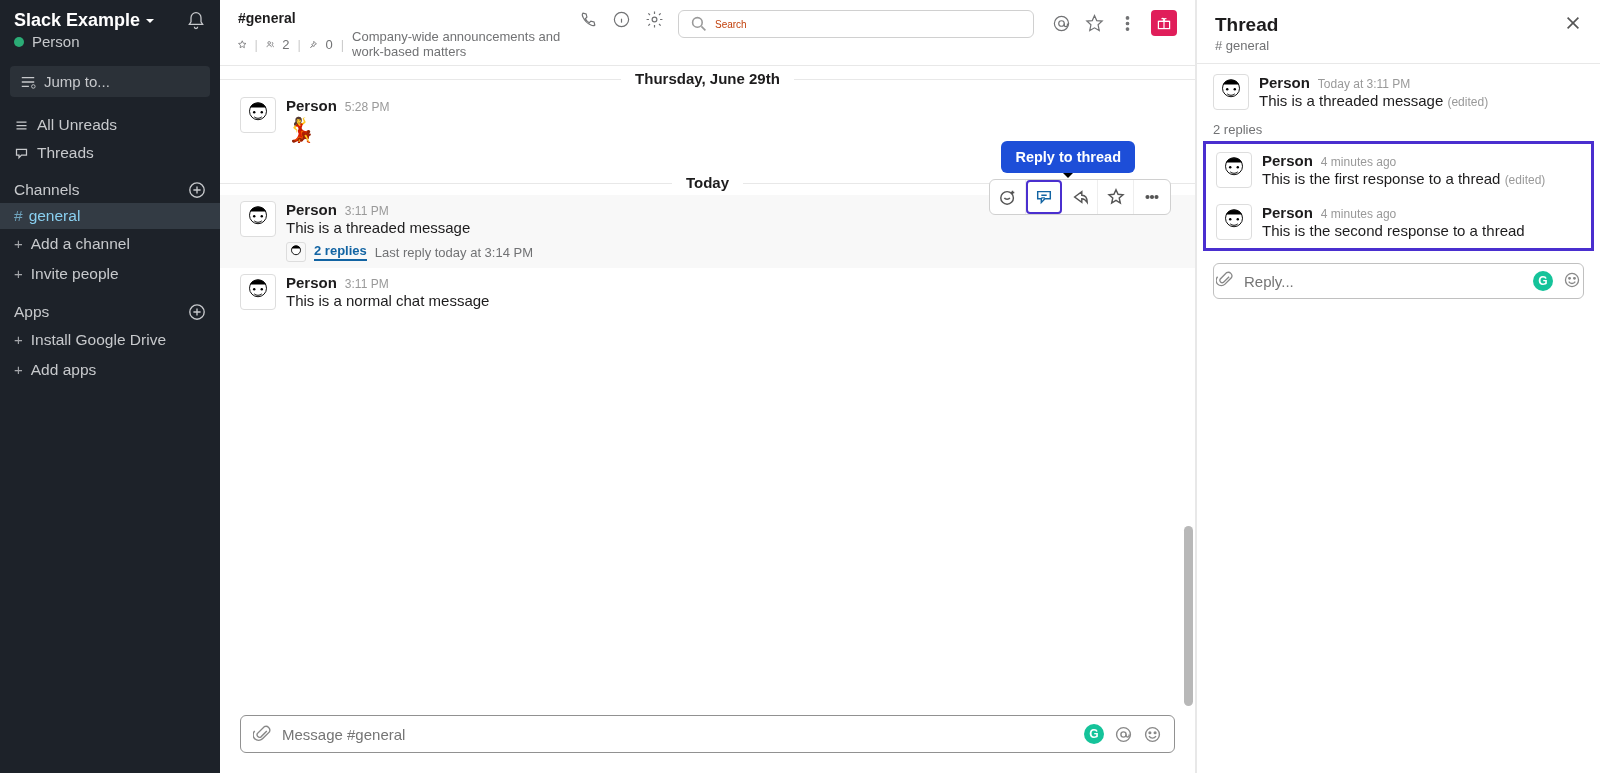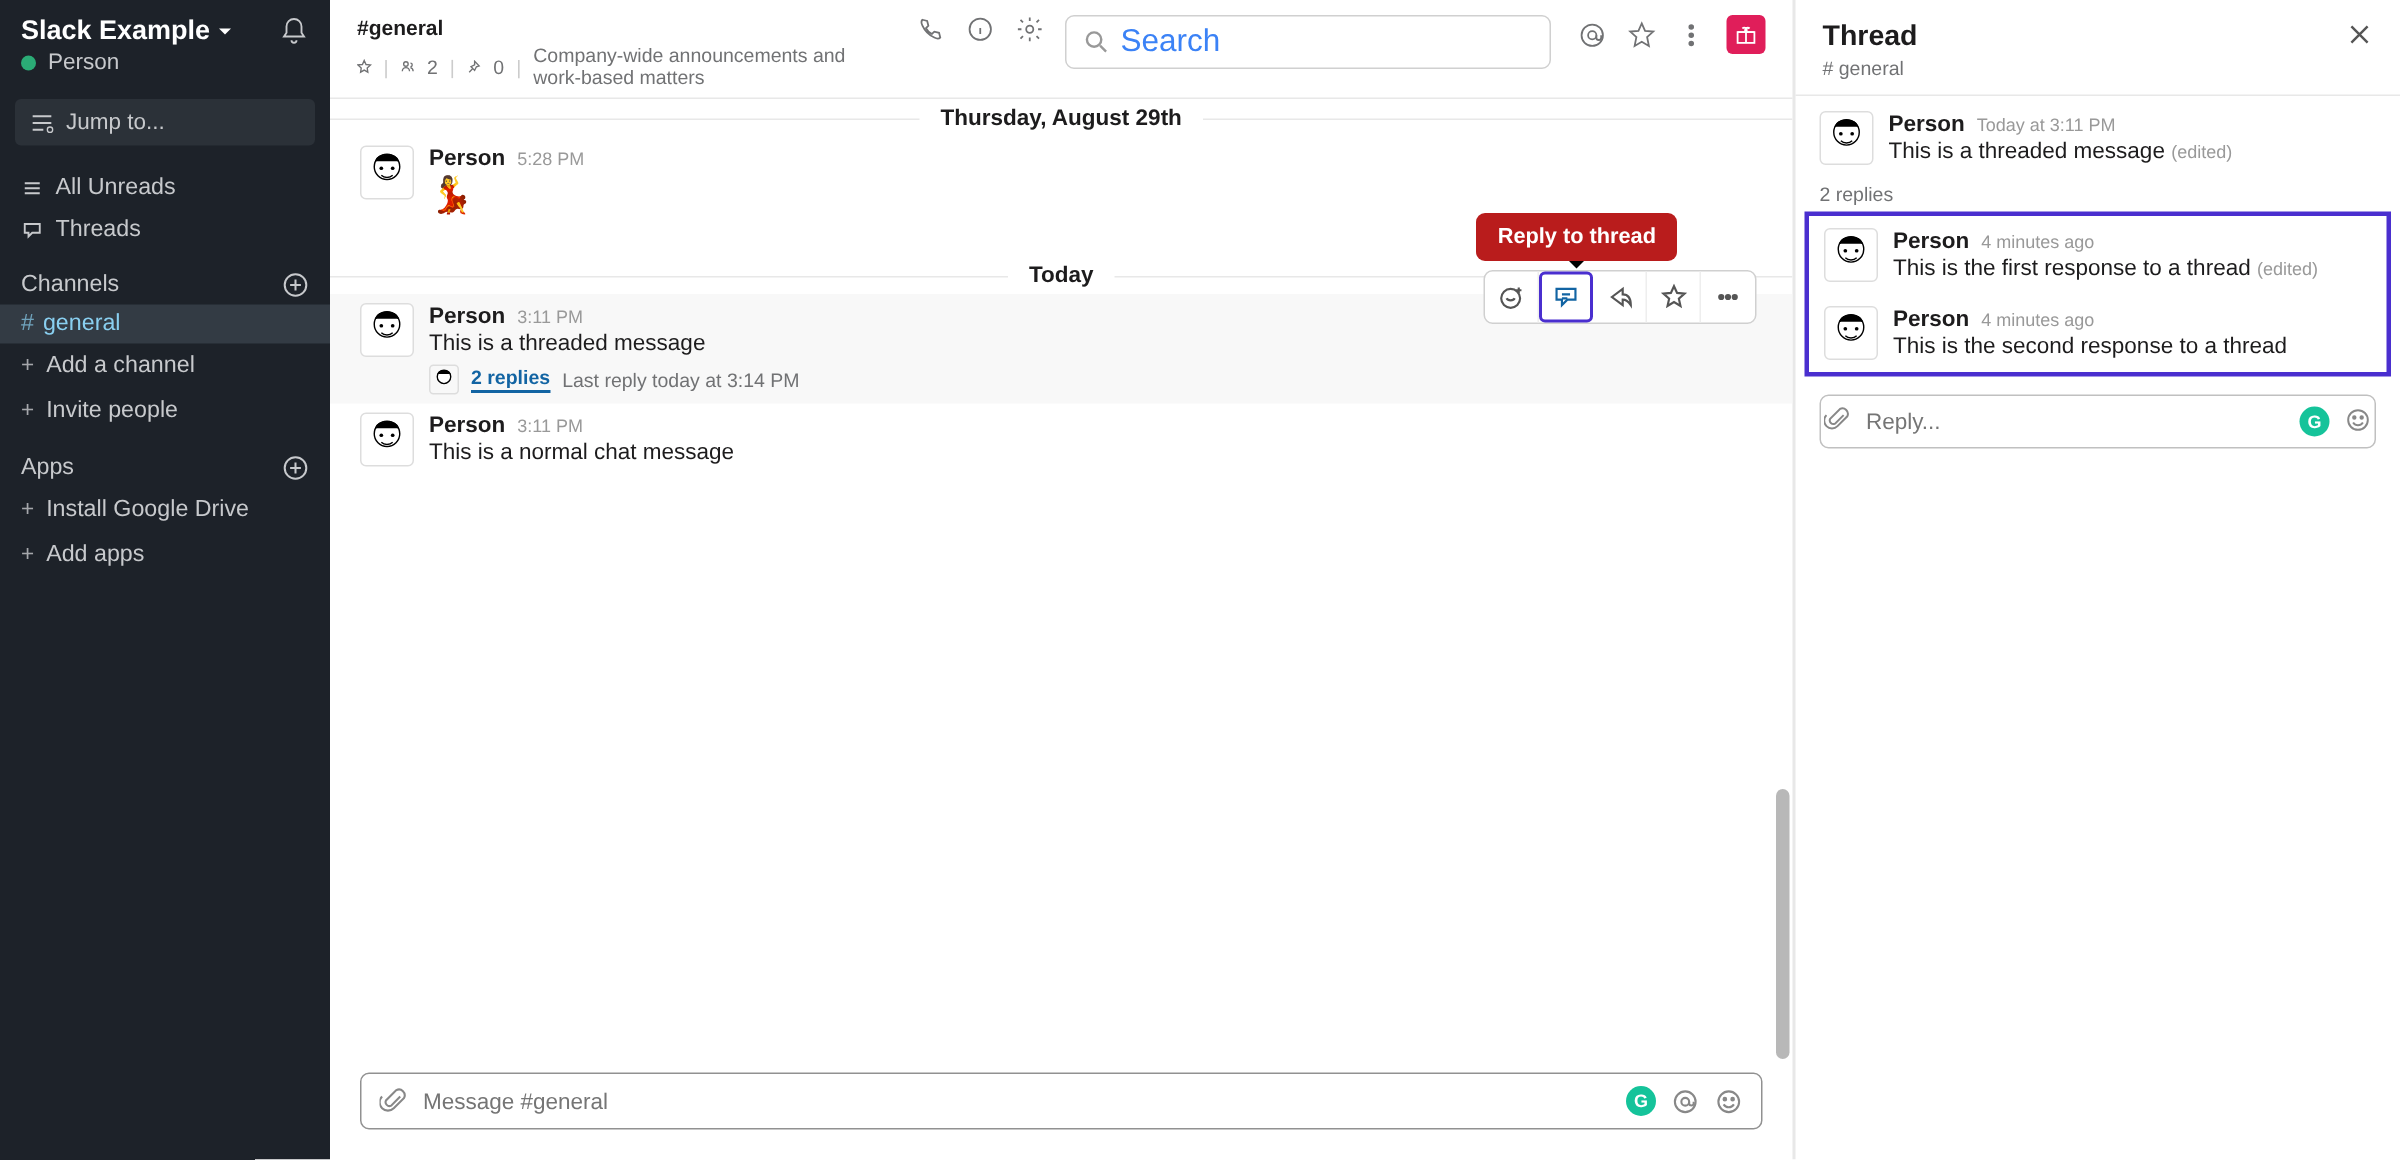--- a/index.html
+++ b/index.html
@@ -24,21 +24,21 @@
 .plus{font-size:15px;opacity:.8}
 .main{flex:1;display:flex;flex-direction:column;border-right:1px solid #e8e8e8;position:relative}
 .topbar{display:flex;align-items:flex-start;padding:10px 18px 6px;border-bottom:1px solid #e8e8e8;gap:14px}
 .ch-info{flex:1}
 .ch-title{font-weight:900;font-size:14px;color:#1d1c1d}
 .ch-meta{display:flex;align-items:center;gap:8px;font-size:13px;color:#717274;margin-top:3px}
 .ch-meta .sep{color:#ccc}
 .ch-meta svg{width:13px;height:13px;stroke:#717274;fill:none;stroke-width:1.5}
 .tb-icons{display:flex;align-items:center;gap:14px}
 .tb-icons svg{width:19px;height:19px;stroke:#717274;fill:none;stroke-width:1.5;cursor:pointer}
-.search{display:flex;align-items:center;gap:8px;border:1px solid #d0d0d0;border-radius:6px;padding:5px 12px;width:324px;color:#3b82f6;font-size:21px}
+.search{display:flex;align-items:center;gap:8px;border:1px solid #d0d0d0;border-radius:6px;padding:5px 12px;width:356px;color:#c2410c;font-size:10px}
 .search svg{width:16px;height:16px;stroke:#999;fill:none;stroke-width:2}
 .tb-right{display:flex;align-items:center;gap:14px;margin-left:4px}
 .tb-right svg{width:19px;height:19px;stroke:#717274;fill:none;stroke-width:1.5;cursor:pointer}
 .gift{width:26px;height:26px;background:#e01e5a;border-radius:4px;display:flex;align-items:center;justify-content:center;cursor:pointer}
 .gift svg{stroke:#fff;width:16px;height:16px}
 .messages{flex:1;overflow-y:auto;position:relative}
 .date-div{text-align:center;font-size:15px;font-weight:700;color:#1d1c1d;padding:4px 0;position:relative}
 .date-div::before{content:"";position:absolute;left:0;right:0;top:50%;height:1px;background:#e8e8e8;z-index:-1}
 .date-div span{background:#fff;padding:0 14px}
 .msg{display:flex;gap:10px;padding:6px 20px;position:relative}
@@ -54,21 +54,21 @@
 .thread-line{display:flex;align-items:center;gap:8px;margin-top:6px;font-size:13px}
 .thread-line .mini{width:20px;height:20px;border-radius:3px;border:1px solid #ddd;overflow:hidden}
 .thread-line .rep{color:#1264a3;font-weight:700;border-bottom:2px solid #1264a3;padding-bottom:1px;cursor:pointer}
 .thread-line .last{color:#717274}
 .dancer{font-size:24px;margin-top:2px}
 .msg-actions{position:absolute;right:24px;top:-16px;display:flex;background:#fff;border:1px solid #d0d0d0;border-radius:6px}
 .msg-actions .ab{width:36px;height:34px;display:flex;align-items:center;justify-content:center;cursor:pointer;border-right:1px solid #eee}
 .msg-actions .ab:last-child{border-right:none}
 .msg-actions .ab.sel{border:2.5px solid #4a2fcf;border-radius:4px}
 .msg-actions svg{width:18px;height:18px;stroke:#555;fill:none;stroke-width:1.6}
-.tooltip{position:absolute;right:77px;top:-54px;background:#b91c1c;color:#fff;font-size:14.5px;font-weight:700;padding:8px 14px;border-radius:6px}
+.tooltip{position:absolute;right:60px;top:-54px;background:#1d4ed8;color:#fff;font-size:14.5px;font-weight:700;padding:8px 14px;border-radius:6px}
 .tooltip::after{content:"";position:absolute;bottom:-5px;left:50%;margin-left:-5px;border:5px solid transparent;border-top-color:#000;border-bottom:none}
 .compose-wrap{padding:0 20px 20px}
 .compose{border:1.5px solid #919191;border-radius:6px;display:flex;align-items:center;padding:8px 12px;gap:10px}
 .compose svg{width:19px;height:19px;stroke:#888;fill:none;stroke-width:1.6;cursor:pointer}
 .compose input{flex:1;border:none;outline:none;font-size:15px}
 .g-badge{width:20px;height:20px;border-radius:50%;background:#15c39a;color:#fff;display:flex;align-items:center;justify-content:center;font-size:12px;font-weight:700;cursor:pointer}
 .scrollbar{position:absolute;right:2px;top:460px;width:9px;height:180px;background:#b8b8b8;border-radius:5px}
 .thread{width:404px;display:flex;flex-direction:column;border-left:1px solid #e8e8e8}
 .th-head{padding:14px 18px 10px;border-bottom:1px solid #e8e8e8;display:flex;justify-content:space-between;align-items:flex-start}
 .th-title{font-size:19px;font-weight:900;color:#1d1c1d}
@@ -221,21 +221,21 @@
       <div class="gift">
         <svg viewBox="0 0 20 20">
             <rect x="3" y="8" width="14" height="9"></rect>
             <path d="M3 8h14M10 8v9M7 5a2 2 0 113 3M13 5a2 2 0 10-3 3"></path>
           </svg>
       </div>
     </div>
   </div>
 
   <div class="messages">
-    <div class="date-div"><span>Thursday, August 29th</span></div>
+    <div class="date-div"><span>Thursday, June 29th</span></div>
 
     <div class="msg">
       <div class="avatar"><svg viewBox="0 0 36 36">
             <circle cx="18" cy="14" r="9" fill="#fff" stroke="#000"></circle>
             <path d="M10 10c2-6 14-6 16 0" stroke="#000" fill="#000"></path>
             <circle cx="14" cy="15" r="1.3" fill="#000"></circle>
             <circle cx="22" cy="15" r="1.3" fill="#000"></circle>
             <path d="M14 20c2 2 6 2 8 0" stroke="#000" fill="none"></path>
           </svg></div>
       <div class="mbody">

